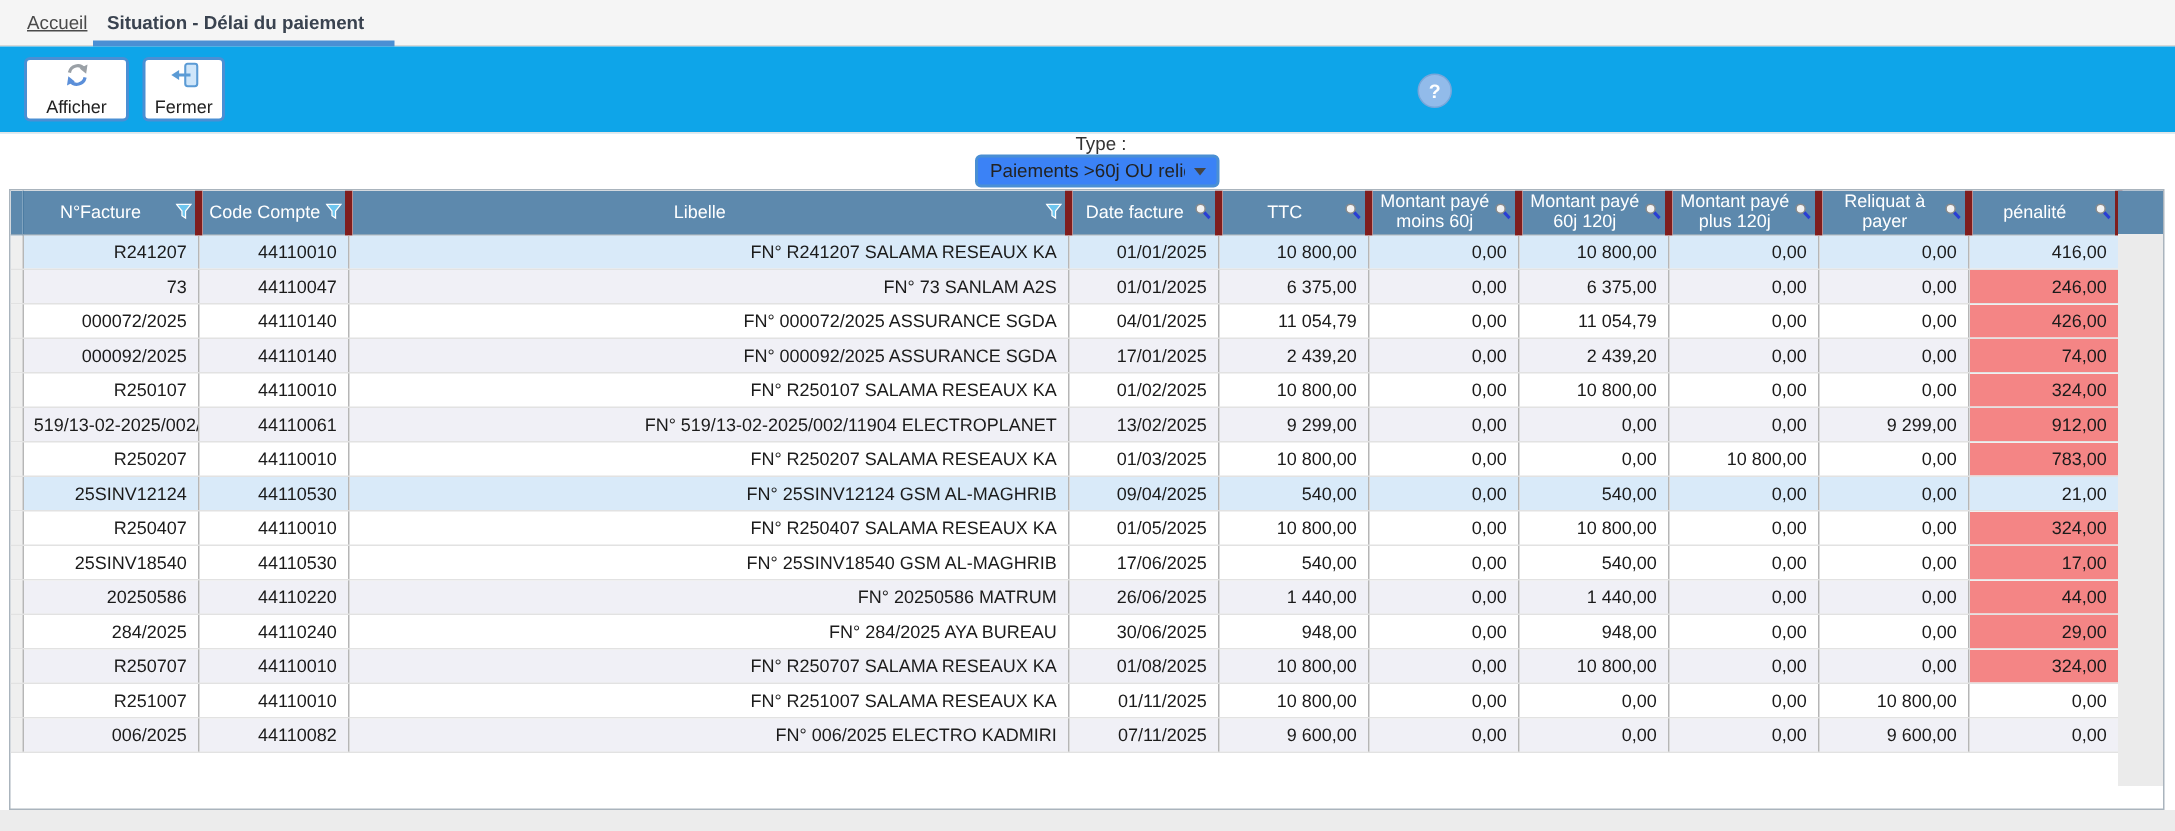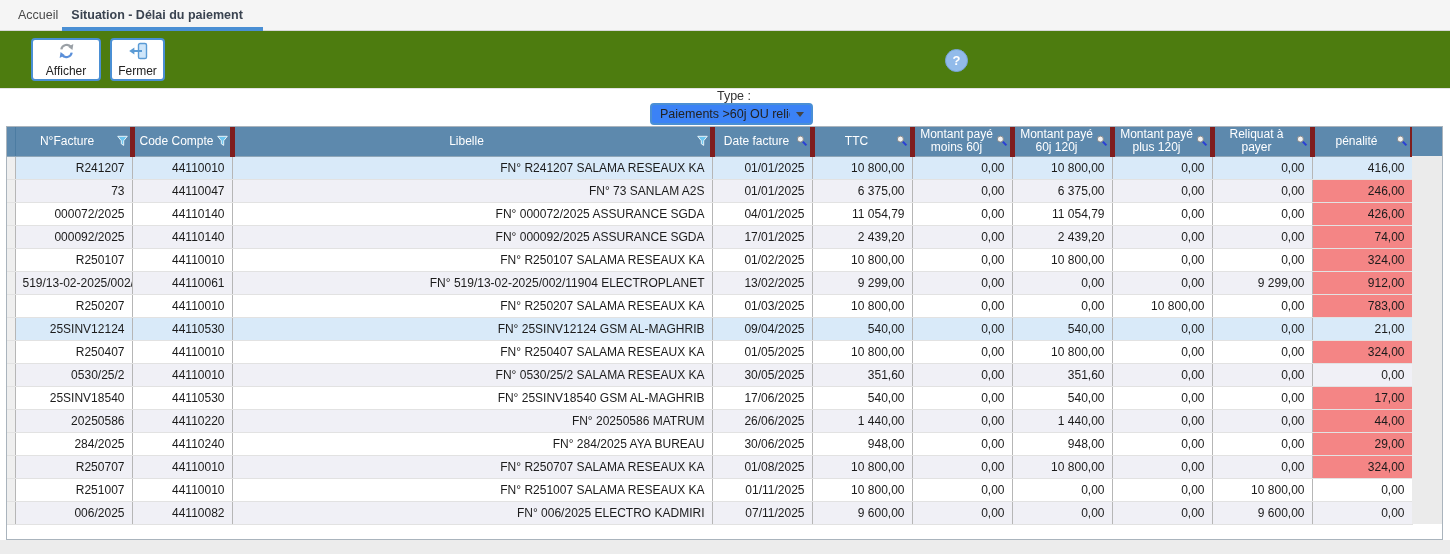--- a/index.html
+++ b/index.html
@@ -13,27 +13,27 @@
   }
   *{margin:0;padding:0;box-sizing:border-box;}
   html,body{width:1450px;height:554px;overflow:hidden;background:#fff;
     font-family:"Liberation Sans", sans-serif;-webkit-font-smoothing:antialiased;}
   body{position:relative;}
 
   
   .tabbar{position:relative;height:31px;background:#f5f5f5;border-bottom:1px solid #d7d7d7;
     display:flex;align-items:center;}
   .tab{height:100%;display:flex;align-items:center;font-size:12.5px;color:#4a4a4a;cursor:default;}
-  .tab.accueil{margin-left:18px;}
+  .tab.accueil{margin-left:18px;text-decoration:underline;}
   .tab.active{margin-left:13px;font-weight:bold;color:#3a4350;font-size:12.5px;text-align:center;}
   .tab-underline{position:absolute;left:62px;bottom:-1px;width:201px;height:4px;background:var(--accent);}
 
   
-  .toolbar{position:relative;height:58px;background:#4d7c0f;border-bottom:1px solid #e4e4e4;
-    display:flex;align-items:center;padding-left:31px;gap:9px;}
+  .toolbar{position:relative;height:58px;background:#0ea5e9;border-bottom:1px solid #e4e4e4;
+    display:flex;align-items:center;padding-left:16px;gap:9px;}
   .tbtn{width:70px;height:43px;background:#fff;border:2px solid var(--accent);border-radius:4px;
     display:flex;flex-direction:column;align-items:center;justify-content:center;gap:1px;cursor:pointer;}
   .tbtn.fermer{width:55px;}
   .tbtn .lbl{font-size:12px;color:#222;line-height:13px;}
   .help-circle{position:absolute;left:945px;top:18px;width:23px;height:23px;border-radius:50%;
     background:#92bbea;border:1px solid #78a6da;color:#fff;font-size:13px;font-weight:bold;
     display:flex;align-items:center;justify-content:center;cursor:pointer;}
 
   
   .filter-row{position:relative;height:36px;background:#fff;display:flex;align-items:center;flex-direction:column;}
@@ -281,33 +281,20 @@
           <td class="al">44110010</td>
           <td class="al">FN° R250407 SALAMA RESEAUX KA</td>
           <td class="ar">01/05/2025</td>
           <td class="ar">10 800,00</td>
           <td class="ar">0,00</td>
           <td class="ar">10 800,00</td>
           <td class="ar">0,00</td>
           <td class="ar">0,00</td>
           <td class="ar pen-red">324,00</td>
         </tr>
-        <tr class="row-stripe">
-          <td class="ind"></td>
-          <td class="al">0530/25/2</td>
-          <td class="al">44110010</td>
-          <td class="al">FN° 0530/25/2 SALAMA RESEAUX KA</td>
-          <td class="ar">30/05/2025</td>
-          <td class="ar">351,60</td>
-          <td class="ar">0,00</td>
-          <td class="ar">351,60</td>
-          <td class="ar">0,00</td>
-          <td class="ar">0,00</td>
-          <td class="ar">0,00</td>
-        </tr>
         <tr class="row-white">
           <td class="ind"></td>
           <td class="al">25SINV18540</td>
           <td class="al">44110530</td>
           <td class="al">FN° 25SINV18540 GSM AL-MAGHRIB</td>
           <td class="ar">17/06/2025</td>
           <td class="ar">540,00</td>
           <td class="ar">0,00</td>
           <td class="ar">540,00</td>
           <td class="ar">0,00</td>

